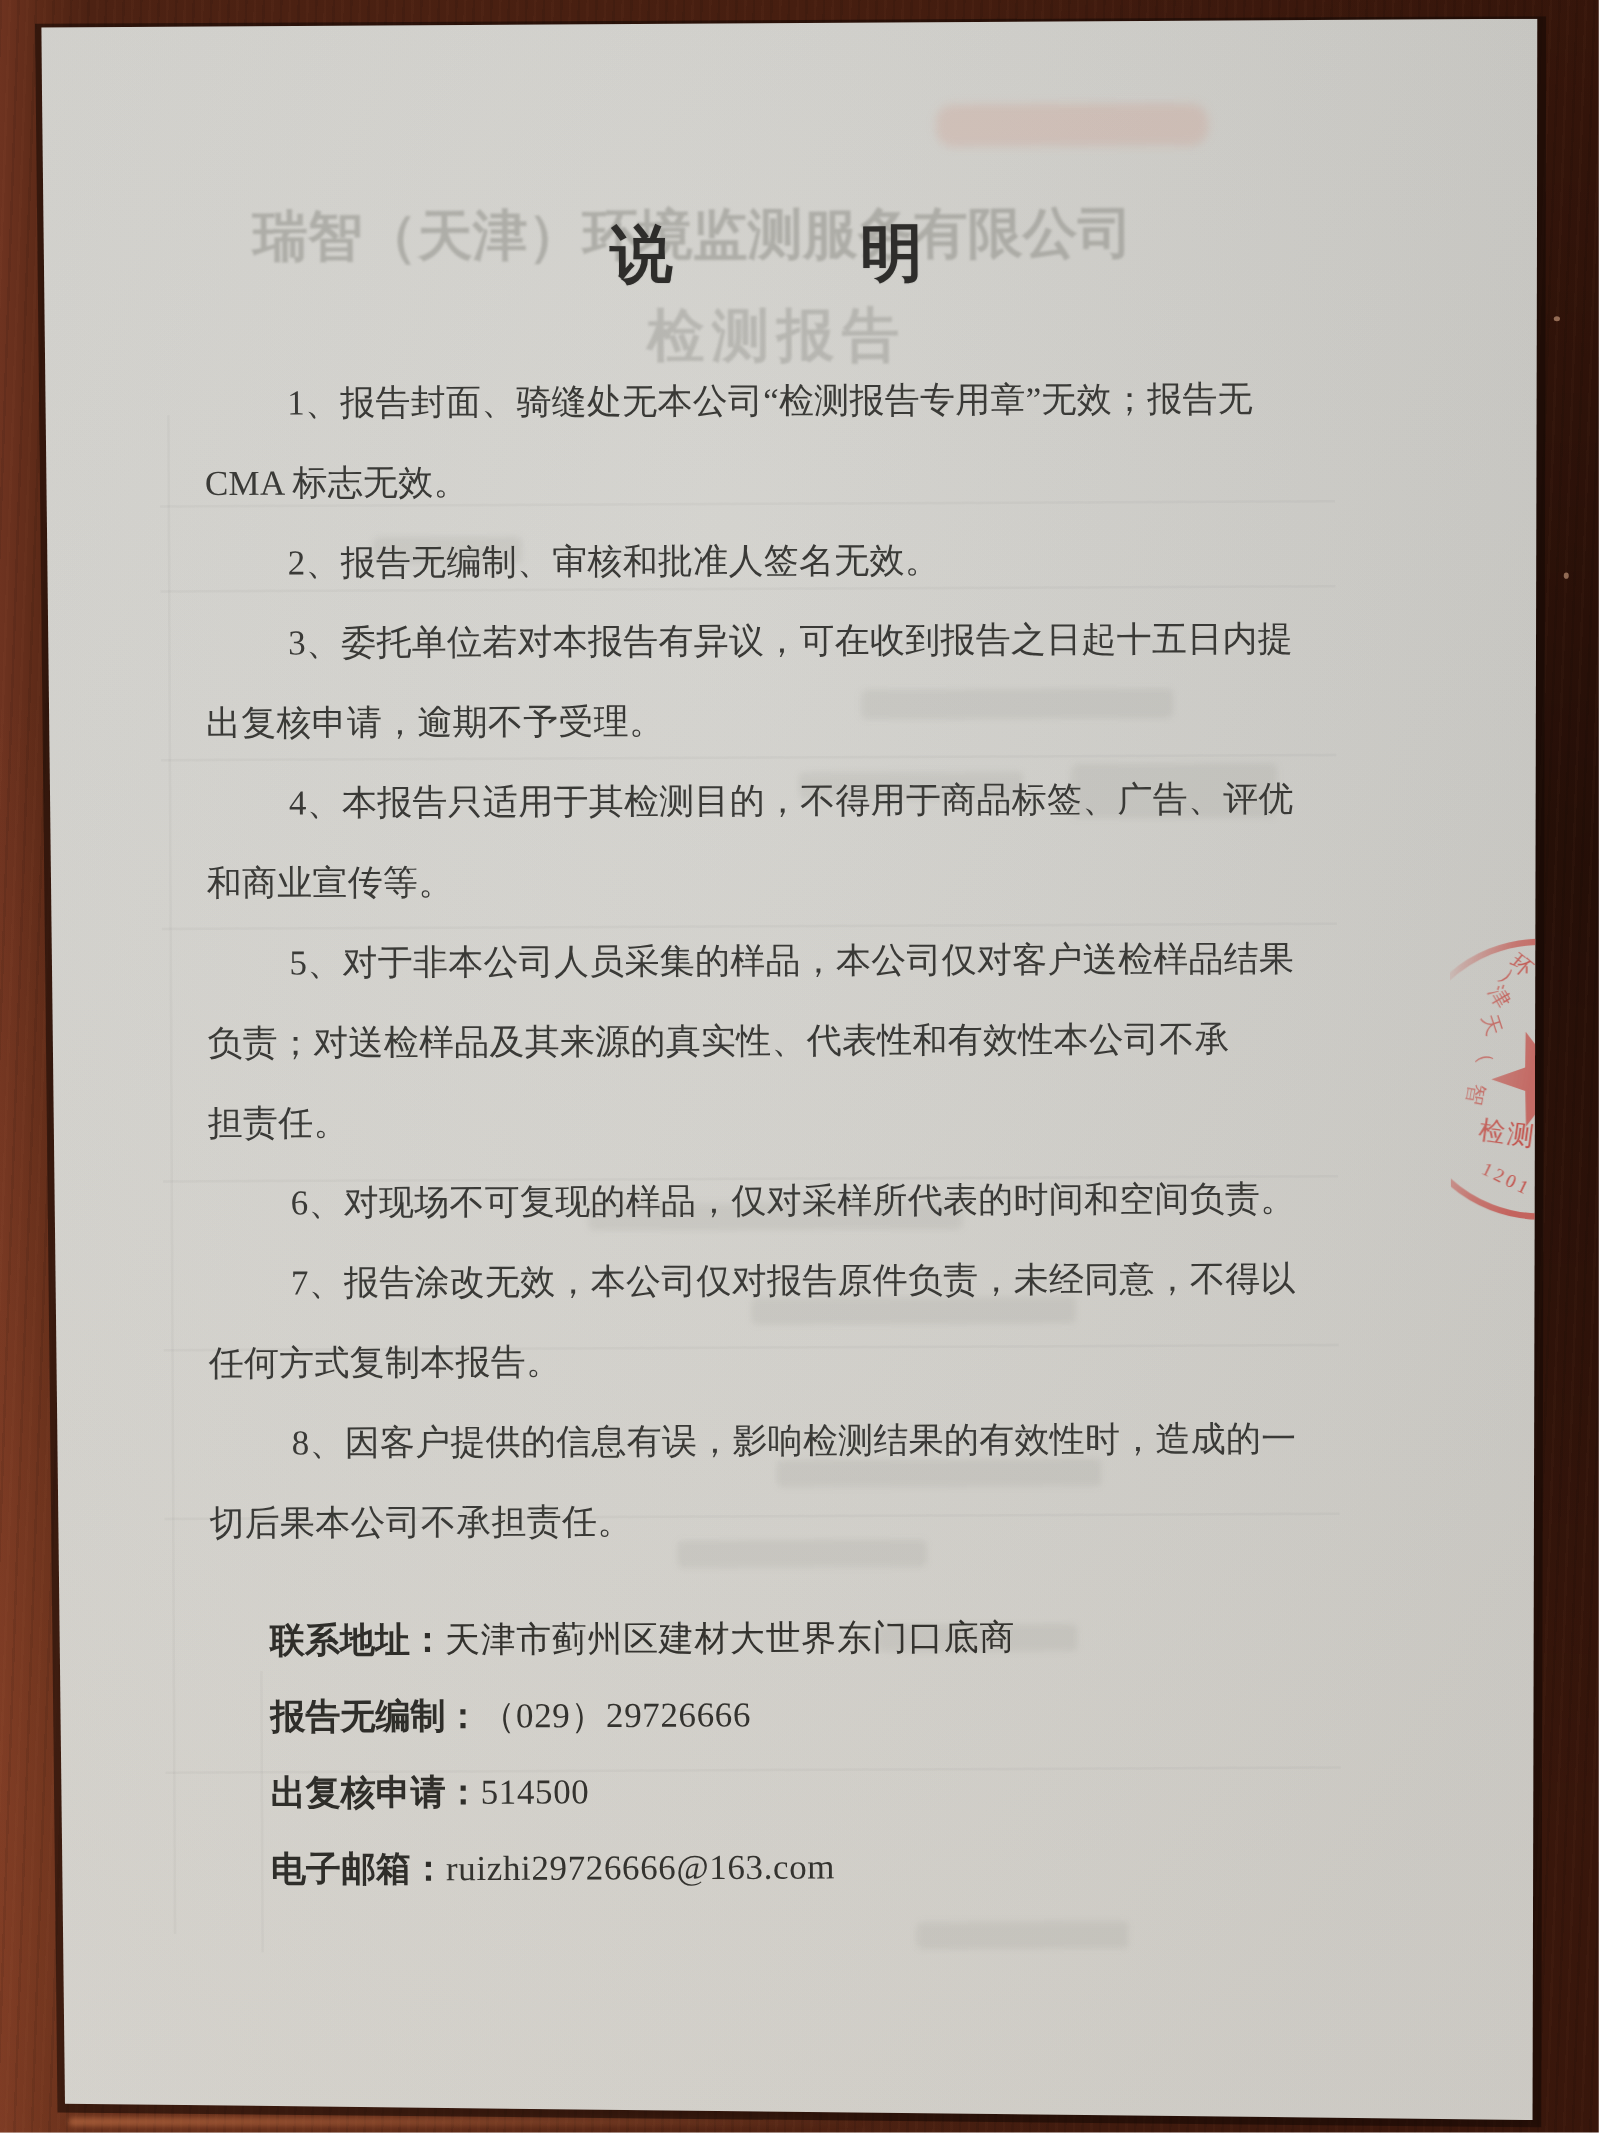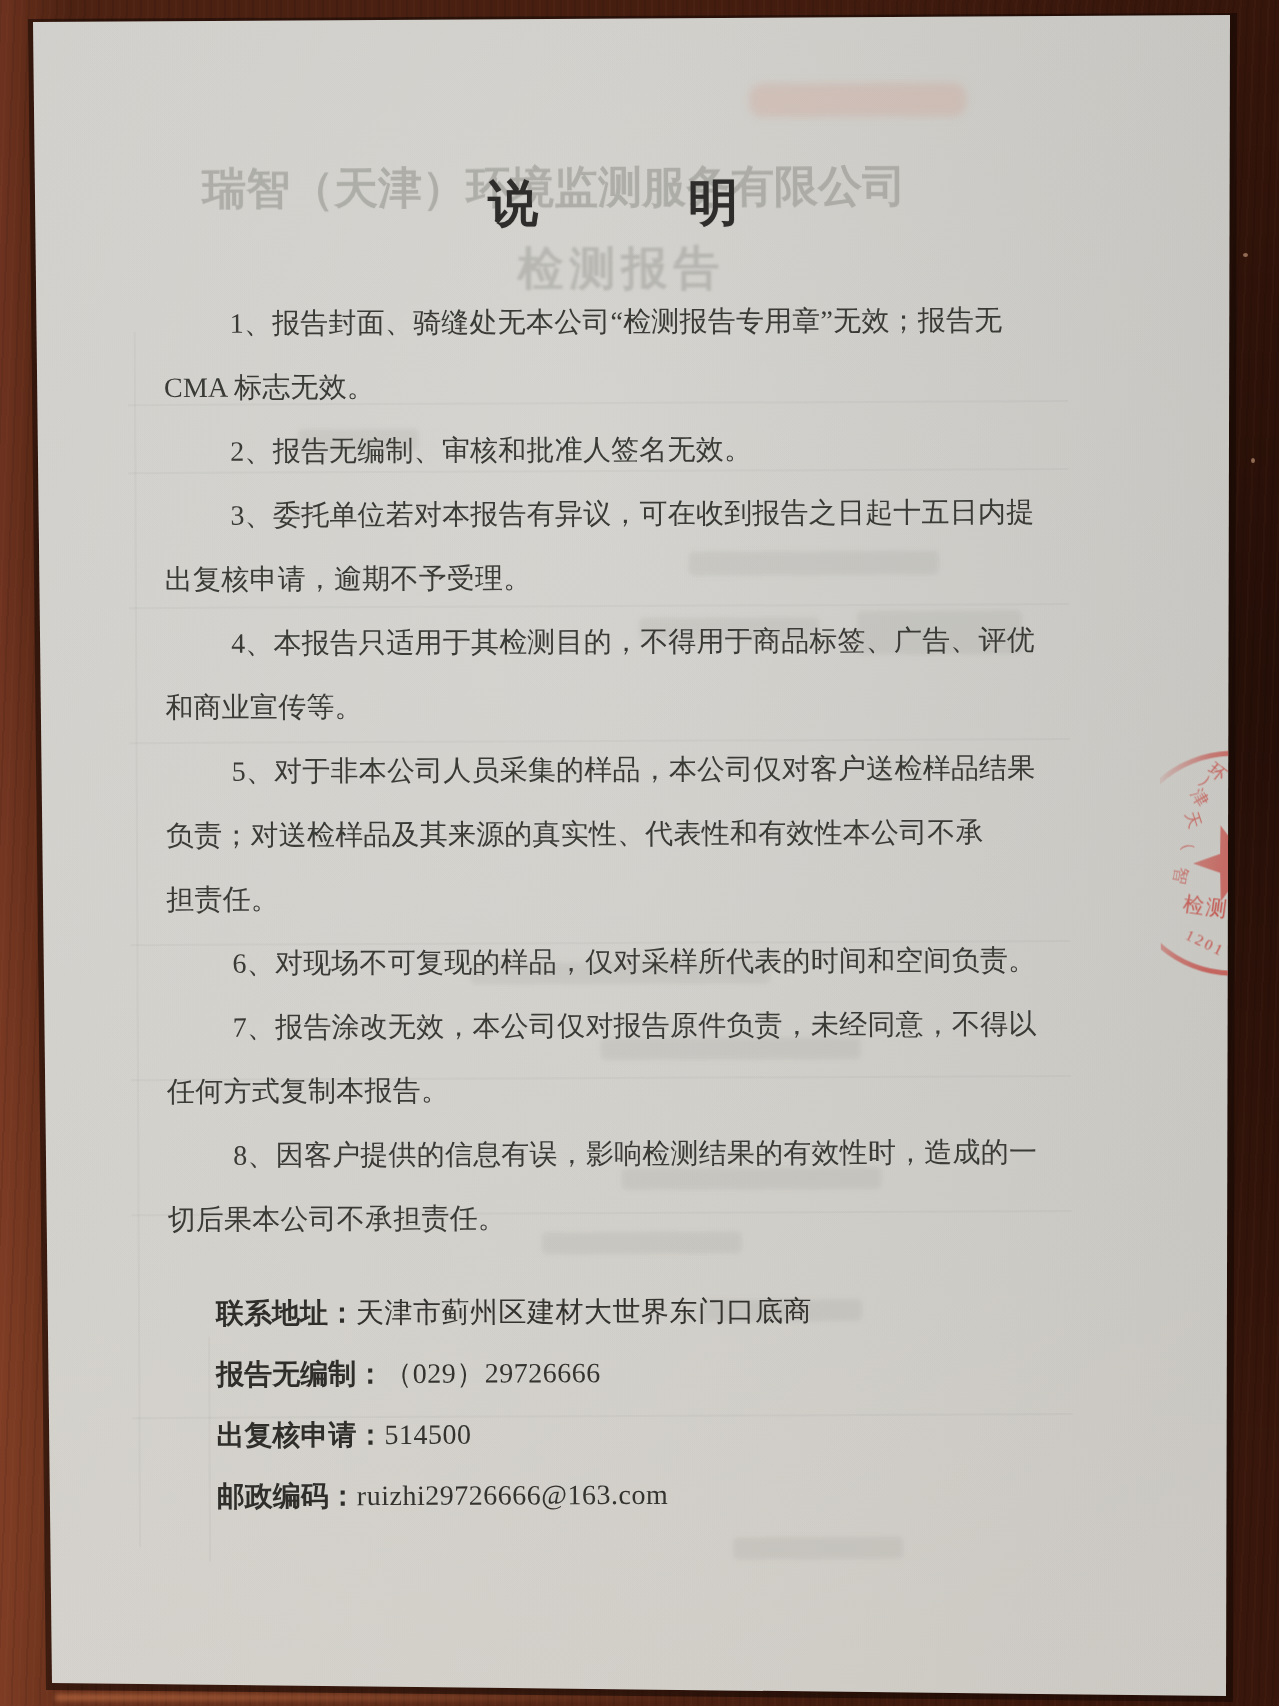--- a/index.html
+++ b/index.html
@@ -144,21 +144,21 @@
       <div class="line indent">7、报告涂改无效，本公司仅对报告原件负责，未经同意，不得以</div>
       <div class="line">任何方式复制本报告。</div>
       <div class="line indent">8、因客户提供的信息有误，影响检测结果的有效性时，造成的一</div>
       <div class="line">切后果本公司不承担责任。</div>
     </div>
 
     <div class="contact">
       <div class="c-row"><span class="c-label">联系地址：</span><span class="c-value">天津市蓟州区建材大世界东门口底商</span></div>
       <div class="c-row"><span class="c-label">报告无编制：</span><span class="c-value">（029）29726666</span></div>
       <div class="c-row"><span class="c-label">出复核申请：</span><span class="c-value">514500</span></div>
-      <div class="c-row"><span class="c-label">邮政编码：</span><span class="c-value">ruizhi29726666@163.com</span></div>
+      <div class="c-row"><span class="c-label">电子邮箱：</span><span class="c-value">ruizhi29726666@163.com</span></div>
     </div>
 
     <svg class="stamp" viewBox="0 0 70 240">
       <circle cx="73" cy="121" r="110" fill="none" stroke="#c23b34" stroke-width="5" opacity="0.8"></circle>
       <polygon points="33,121 60.1,111.6 60.6,83 77.9,105.8 105.4,97.5 89,121 105.4,144.5 77.9,136.2 60.6,159 60.1,130.4" fill="#c23b34" opacity="0.75"></polygon>
       <text transform="translate(15,132) rotate(100)" font-size="17" fill="#c23b34" text-anchor="middle">智</text>
       <text transform="translate(22,101) rotate(80)" font-size="17" fill="#c23b34" text-anchor="middle">（</text>
       <text transform="translate(28,79) rotate(72)" font-size="17" fill="#c23b34" text-anchor="middle">天</text>
       <text transform="translate(35,58) rotate(60)" font-size="17" fill="#c23b34" text-anchor="middle">津</text>
       <text transform="translate(44,45) rotate(50)" font-size="17" fill="#c23b34" text-anchor="middle">）</text>

